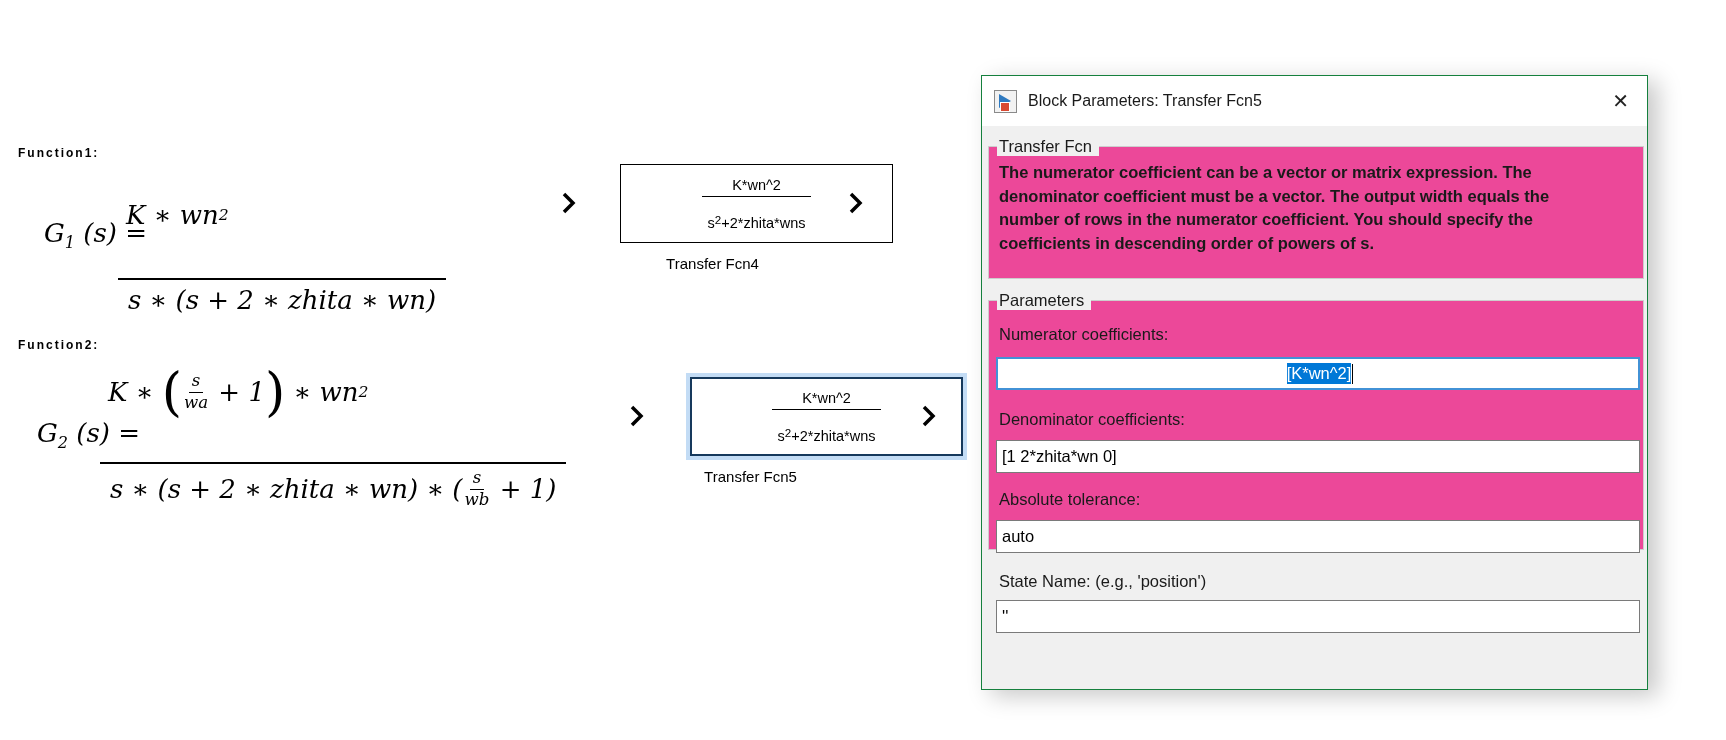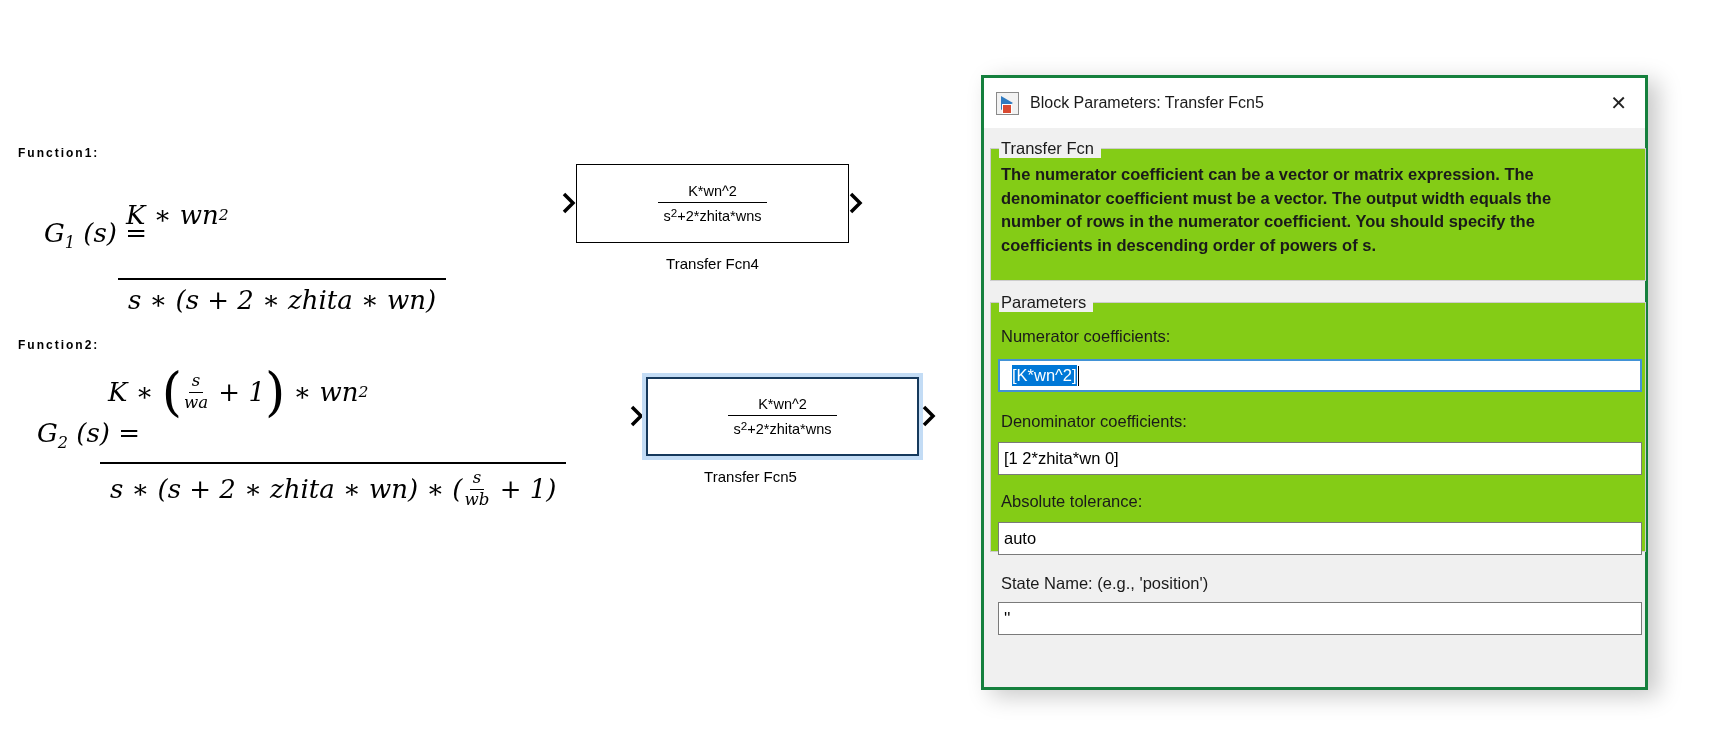--- a/index.html
+++ b/index.html
@@ -22,54 +22,54 @@
     padding:5px 10px 0;white-space:pre;margin-top:43px;}
   .frac sup{font-size:60%;}
   .innerfrac{display:inline-flex;flex-direction:column;align-items:center;
     font-size:0.64em;line-height:1.12;margin:0 2px;}
   .innerfrac .inum{border-bottom:1.5px solid #000;padding:0 3px 1px;}
   .innerfrac .iden{padding-top:1px;}
   .bigparen{font-size:2.0em;line-height:0.85;font-style:normal;font-weight:400;}
   
   .sim-block{position:absolute;width:273px;height:79px;background:#fff;
     border:1.5px solid #000;display:flex;flex-direction:column;align-items:center;
-    justify-content:center;font-size:14.5px;color:#000;box-sizing:border-box;}
+    justify-content:center;font-size:14.5px;color:#000;box-sizing:border-box;margin-left:44px;}
   .sim-block.selected{border:2px solid #16395c;box-shadow:0 0 0 4px #c3dcf5;}
   .tf-num{padding:0 6px 3px;}
-  .tf-den{border-top:1.3px solid #000;padding:3px 6px 0;}
+  .tf-den{border-top:1.3px solid #000;padding:16px 6px 0;}
   .blk-sup{font-size:80%;vertical-align:4px;}
   .blk-label{position:absolute;width:273px;text-align:center;font-size:15px;color:#000;}
   .port{position:absolute;width:14px;height:22px;}
   
   .dialog{position:absolute;left:981px;top:75px;width:667px;height:615px;
-    background:#f0f0f0;border:3px solid #15803d;box-sizing:border-box;
+    background:#f0f0f0;border:1px solid #15803d;box-sizing:border-box;
     box-shadow:10px 6px 22px rgba(0,0,0,0.22);}
   .titlebar{height:50px;background:#ffffff;display:flex;align-items:center;
     padding:0 14px 0 12px;box-sizing:border-box;}
   .dlg-icon{width:23px;height:23px;position:relative;margin-right:11px;
     background:#f2f2f2;border:1px solid #8a8a8a;box-sizing:border-box;flex:none;}
   .dlg-icon .arrow{position:absolute;left:4px;top:3px;width:0;height:0;
     border-left:12px solid #2f7ac0;border-top:7px solid transparent;
     border-bottom:7px solid transparent;}
   .dlg-icon .sq{position:absolute;left:5px;top:11px;width:8px;height:8px;
     background:#d94a32;border:1px solid #fff;}
   .dlg-title{font-size:16px;color:#1a1a1a;}
   .dlg-close{margin-left:auto;font-size:20px;color:#222;line-height:1;
     padding:2px 4px;cursor:default;font-family:"DejaVu Sans",sans-serif;}
   .groupbox{position:absolute;left:6px;width:656px;border:1px solid #cdcdcd;
-    box-sizing:border-box;background:#84cc16;}
+    box-sizing:border-box;background:#ec4899;}
   .gb-title{position:absolute;left:8px;top:-10px;background:#f0f0f0;
     padding:0 7px 0 2px;font-size:16.5px;color:#1a1a1a;white-space:nowrap;}
   .desc{position:absolute;left:10px;top:14px;font-size:16.5px;color:#1a1a1a;}
   .desc div{height:23.5px;line-height:23.5px;white-space:pre;font-weight:bold;}
   .fld-label{position:absolute;left:10px;font-size:16.5px;color:#1a1a1a;white-space:nowrap;}
   .fld-input{position:absolute;left:7px;width:644px;height:33px;background:#fff;
     border:1px solid #7a7a7a;box-sizing:border-box;display:flex;align-items:center;
     padding-left:5px;font-size:16.5px;color:#000;white-space:pre;}
-  .fld-input.focused{border:2px solid #4292d6;padding-left:12px;}
+  .fld-input.focused{border:2px solid #4292d6;padding-left:4px;justify-content:center;}
   .sel-text{background:#0078d7;color:#fff;padding:1px 0;}
   .caret{width:1px;height:20px;background:#000;margin-left:1px;}
 </style>
 </head>
 <body>
 
 <div class="func-label" style="left:18px;top:146px">Function1:</div>
 
 <div class="formula" style="left:12px;top:218px"><span>G</span><sub>1</sub><span> (s) =</span></div>
 

